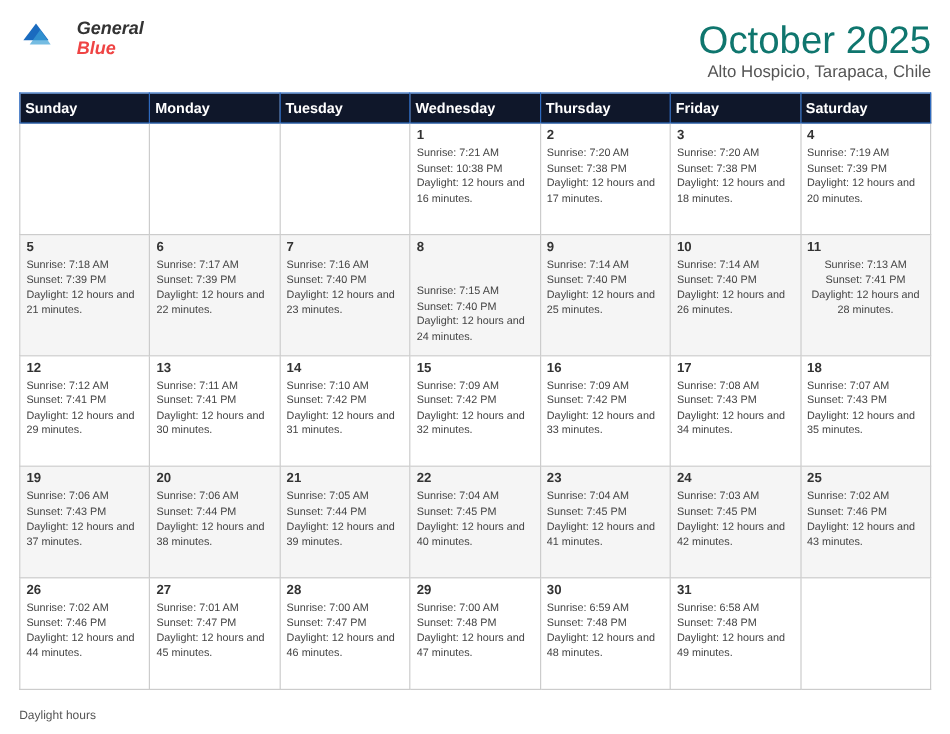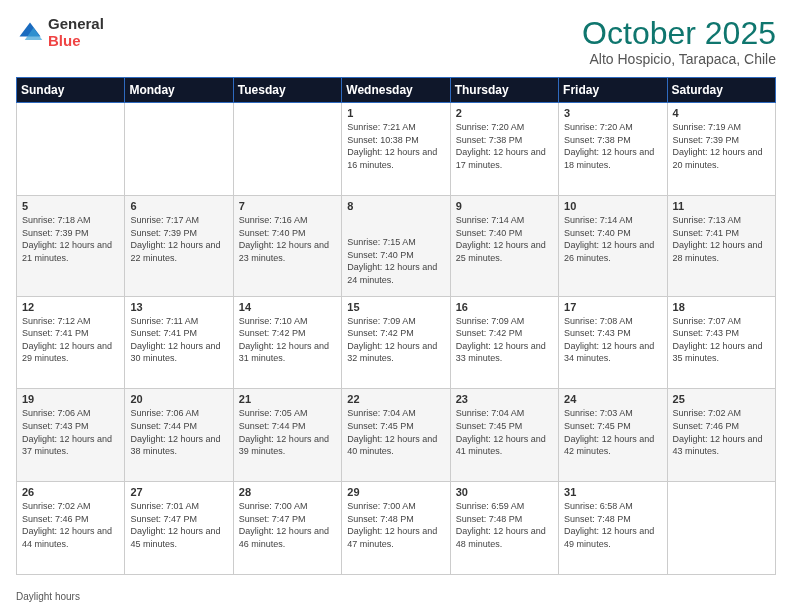--- a/index.html
+++ b/index.html
@@ -18,22 +18,23 @@
       flex-direction: column;
     }
     .header {
       display: flex;
       justify-content: space-between;
       align-items: flex-start;
       margin-bottom: 10px;
     }
     .logo {
       display: flex;
-      align-items: center;
-      gap: 4px;
+      align-items: flex-start;
+      gap: 20px;
+      font-style: italic;
     }
     .logo-text {
       display: flex;
       flex-direction: column;
       line-height: 1.1;
     }
     .logo-general {
       font-size: 15px;
       font-weight: bold;
       color: #333;
@@ -205,21 +206,21 @@
 Daylight: 12 hours and 25 minutes.</div>
           </td>
           <td>
             <span class="day-number">10</span>
             <div class="day-info" style="white-space: pre-line;">Sunrise: 7:14 AM
 Sunset: 7:40 PM
 Daylight: 12 hours and 26 minutes.</div>
           </td>
           <td>
             <span class="day-number">11</span>
-            <div class="day-info" style="white-space: pre-line;">Sunrise: 7:13 AM
+            <div class="day-info" style="white-space: pre-line; text-align: center;">Sunrise: 7:13 AM
 Sunset: 7:41 PM
 Daylight: 12 hours and 28 minutes.</div>
           </td>
         </tr>
         <tr>
           <td>
             <span class="day-number">12</span>
             <div class="day-info" style="white-space: pre-line;">Sunrise: 7:12 AM
 Sunset: 7:41 PM
 Daylight: 12 hours and 29 minutes.</div>

